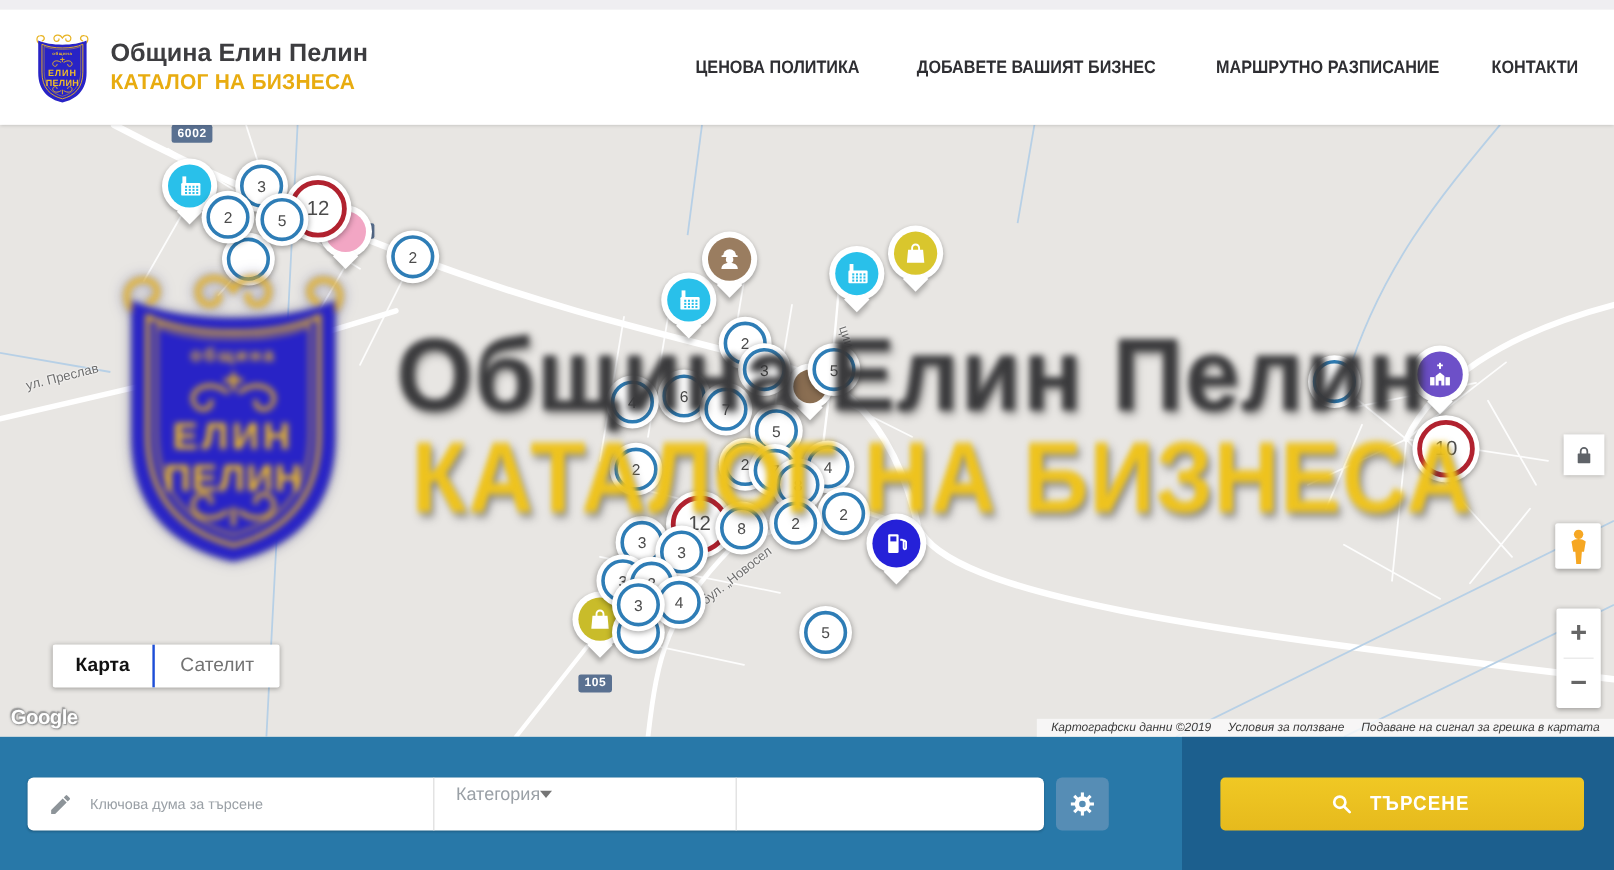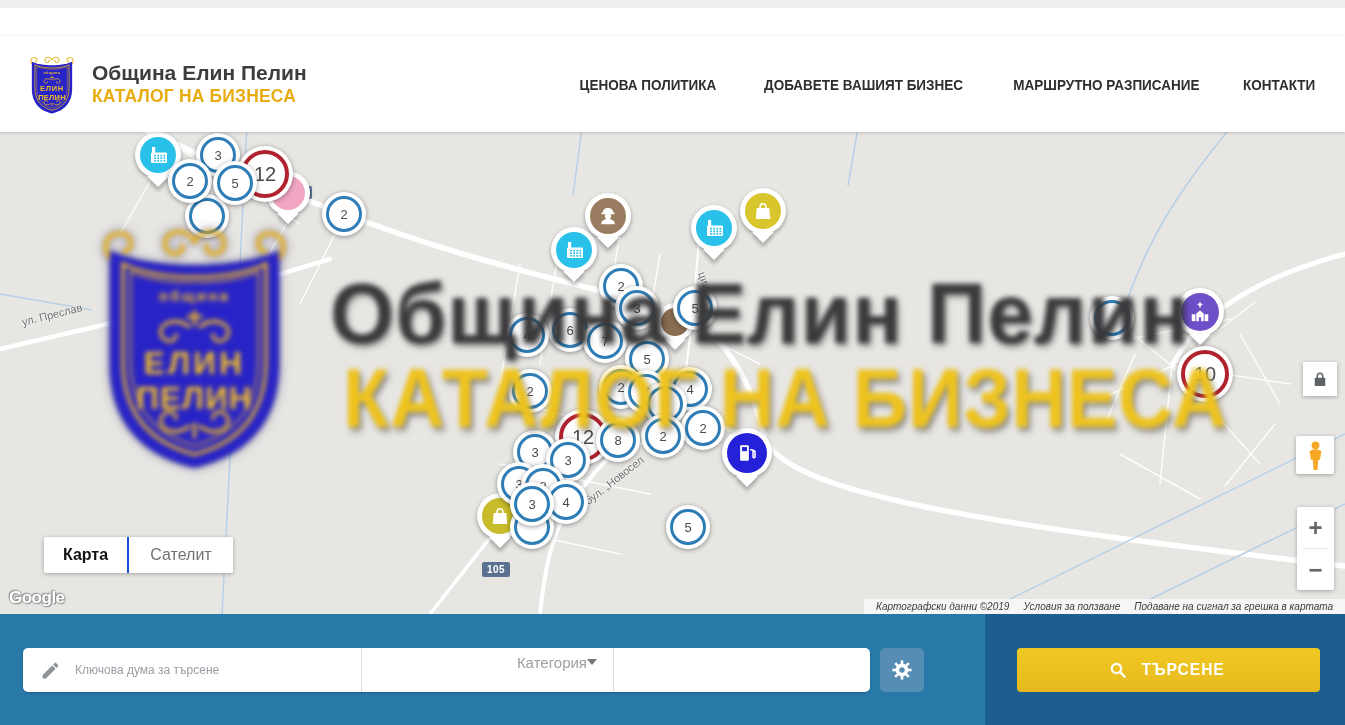--- a/index.html
+++ b/index.html
@@ -3,21 +3,21 @@
 <meta charset="utf-8">
 <style>
   html,body{margin:0;padding:0;background:#fff;}
   .screen{position:relative;width:1345px;height:725px;overflow:hidden;
     font-family:"Liberation Sans",sans-serif;background:#fff;}
 
   
   .top-strip{position:absolute;top:0;left:0;right:0;height:8px;background:#efeef1;z-index:20;}
   .header{position:absolute;top:8px;left:0;right:0;height:96px;background:#fff;z-index:19;
     box-shadow:0 1px 3px rgba(0,0,0,.18);display:flex;align-items:center;
-    justify-content:space-between;padding:0 26px;box-sizing:border-box;margin-top:28px;}
+    justify-content:space-between;padding:0 26px;box-sizing:border-box;}
   .brand{display:flex;align-items:center;gap:14px;cursor:pointer;}
   .crest-small{width:52px;height:62px;}
   .brand-title{font-size:21px;font-weight:bold;color:#3d3d40;line-height:1.15;}
   .brand-sub{font-size:18px;font-weight:bold;color:#e8ac10;letter-spacing:.2px;
     transform:scaleX(.97);transform-origin:left;}
   .nav{display:flex;align-items:center;gap:29px;}
   .nav-item{display:inline-block;font-size:15px;font-weight:bold;color:#2e2e32;
     text-decoration:none;transform:scaleX(.9);transform-origin:center;white-space:nowrap;cursor:pointer;}
 
   
@@ -26,21 +26,21 @@
   .road-badge{position:absolute;z-index:1;background:#5a7191;color:#fff;font-size:10px;
     font-weight:bold;letter-spacing:.5px;padding:2px 5px;border-radius:2px;line-height:1.1;min-width:6px;min-height:9px;}
   .street-label{position:absolute;z-index:1;font-size:11px;color:#6e6e6e;white-space:nowrap;
     text-shadow:0 0 2px #fff,0 0 2px #fff;transform-origin:left center;}
 
   .markers{position:absolute;inset:0;z-index:2;}
   .cluster{position:absolute;border-radius:50%;background:#fff;z-index:3;
     box-shadow:0 1px 5px rgba(0,0,0,.4);display:flex;align-items:center;justify-content:center;cursor:pointer;}
   .cluster .ring{position:absolute;inset:4px;border-radius:50%;}
   .cluster .num{position:relative;font-size:13px;color:#4c4c4c;}
-  .cluster.big .num{font-size:20px;}
+  .cluster.big .num{font-size:17px;}
   .pin{position:absolute;background:#fff;border-radius:50%;z-index:2;cursor:pointer;
     box-shadow:0 2px 4px rgba(0,0,0,.35);}
   .pin .ptail{position:absolute;left:50%;bottom:-6px;width:15px;height:15px;background:#fff;
     transform:translateX(-50%) rotate(45deg);box-shadow:3px 3px 4px rgba(0,0,0,.25);}
   .pin .pdot{position:absolute;inset:5px;border-radius:50%;display:flex;align-items:center;justify-content:center;}
 
   
   .watermark{position:absolute;inset:0;z-index:4;pointer-events:none;}
   .crest-big{position:absolute;left:86px;top:110px;width:217px;height:260px;
     filter:blur(2.5px) drop-shadow(0 0 5px rgba(10,10,80,.55));}
@@ -78,21 +78,21 @@
   
   .searchbar{position:absolute;left:0;top:614px;width:1345px;height:111px;background:#2878a8;}
   .bar-right{position:absolute;left:985px;top:0;bottom:0;right:0;background:#1c5f8e;}
   .search-box{position:absolute;left:23px;top:34px;width:847px;height:44px;background:#fff;
     border-radius:5px;display:flex;align-items:stretch;box-shadow:0 1px 2px rgba(0,0,0,.2);}
   .kw{display:flex;align-items:center;gap:12px;width:338px;padding-left:17px;box-sizing:border-box;}
   .kw input{border:none;outline:none;flex:1;font-size:12px;color:#444;
     font-family:"Liberation Sans",sans-serif;background:transparent;}
   .kw input::placeholder{color:#9aa0a6;}
   .sep{width:1px;background:#dcdcdc;margin:0;}
-  .select{display:flex;align-items:center;justify-content:flex-end;padding:0 16px 16px 18px;
+  .select{display:flex;align-items:center;justify-content:flex-start;padding:0 16px 16px 18px;
     box-sizing:border-box;cursor:pointer;}
   .sel-cat{width:251px;}
   .sel-loc{width:257px;}
   .select .sel-label{font-size:15px;color:#9aa0a6;}
   .chev{width:0;height:0;border-left:5px solid transparent;border-right:5px solid transparent;
     border-top:6px solid #757575;}
   .gear-btn{position:absolute;left:880px;top:34px;width:44px;height:44px;background:#568db5;
     border:none;border-radius:5px;display:flex;align-items:center;justify-content:center;cursor:pointer;}
   .search-btn{position:absolute;left:1017px;top:34px;width:303px;height:44px;border:none;cursor:pointer;
     background:linear-gradient(#f0c824,#e6ba1d);border-radius:4px;display:flex;align-items:center;

